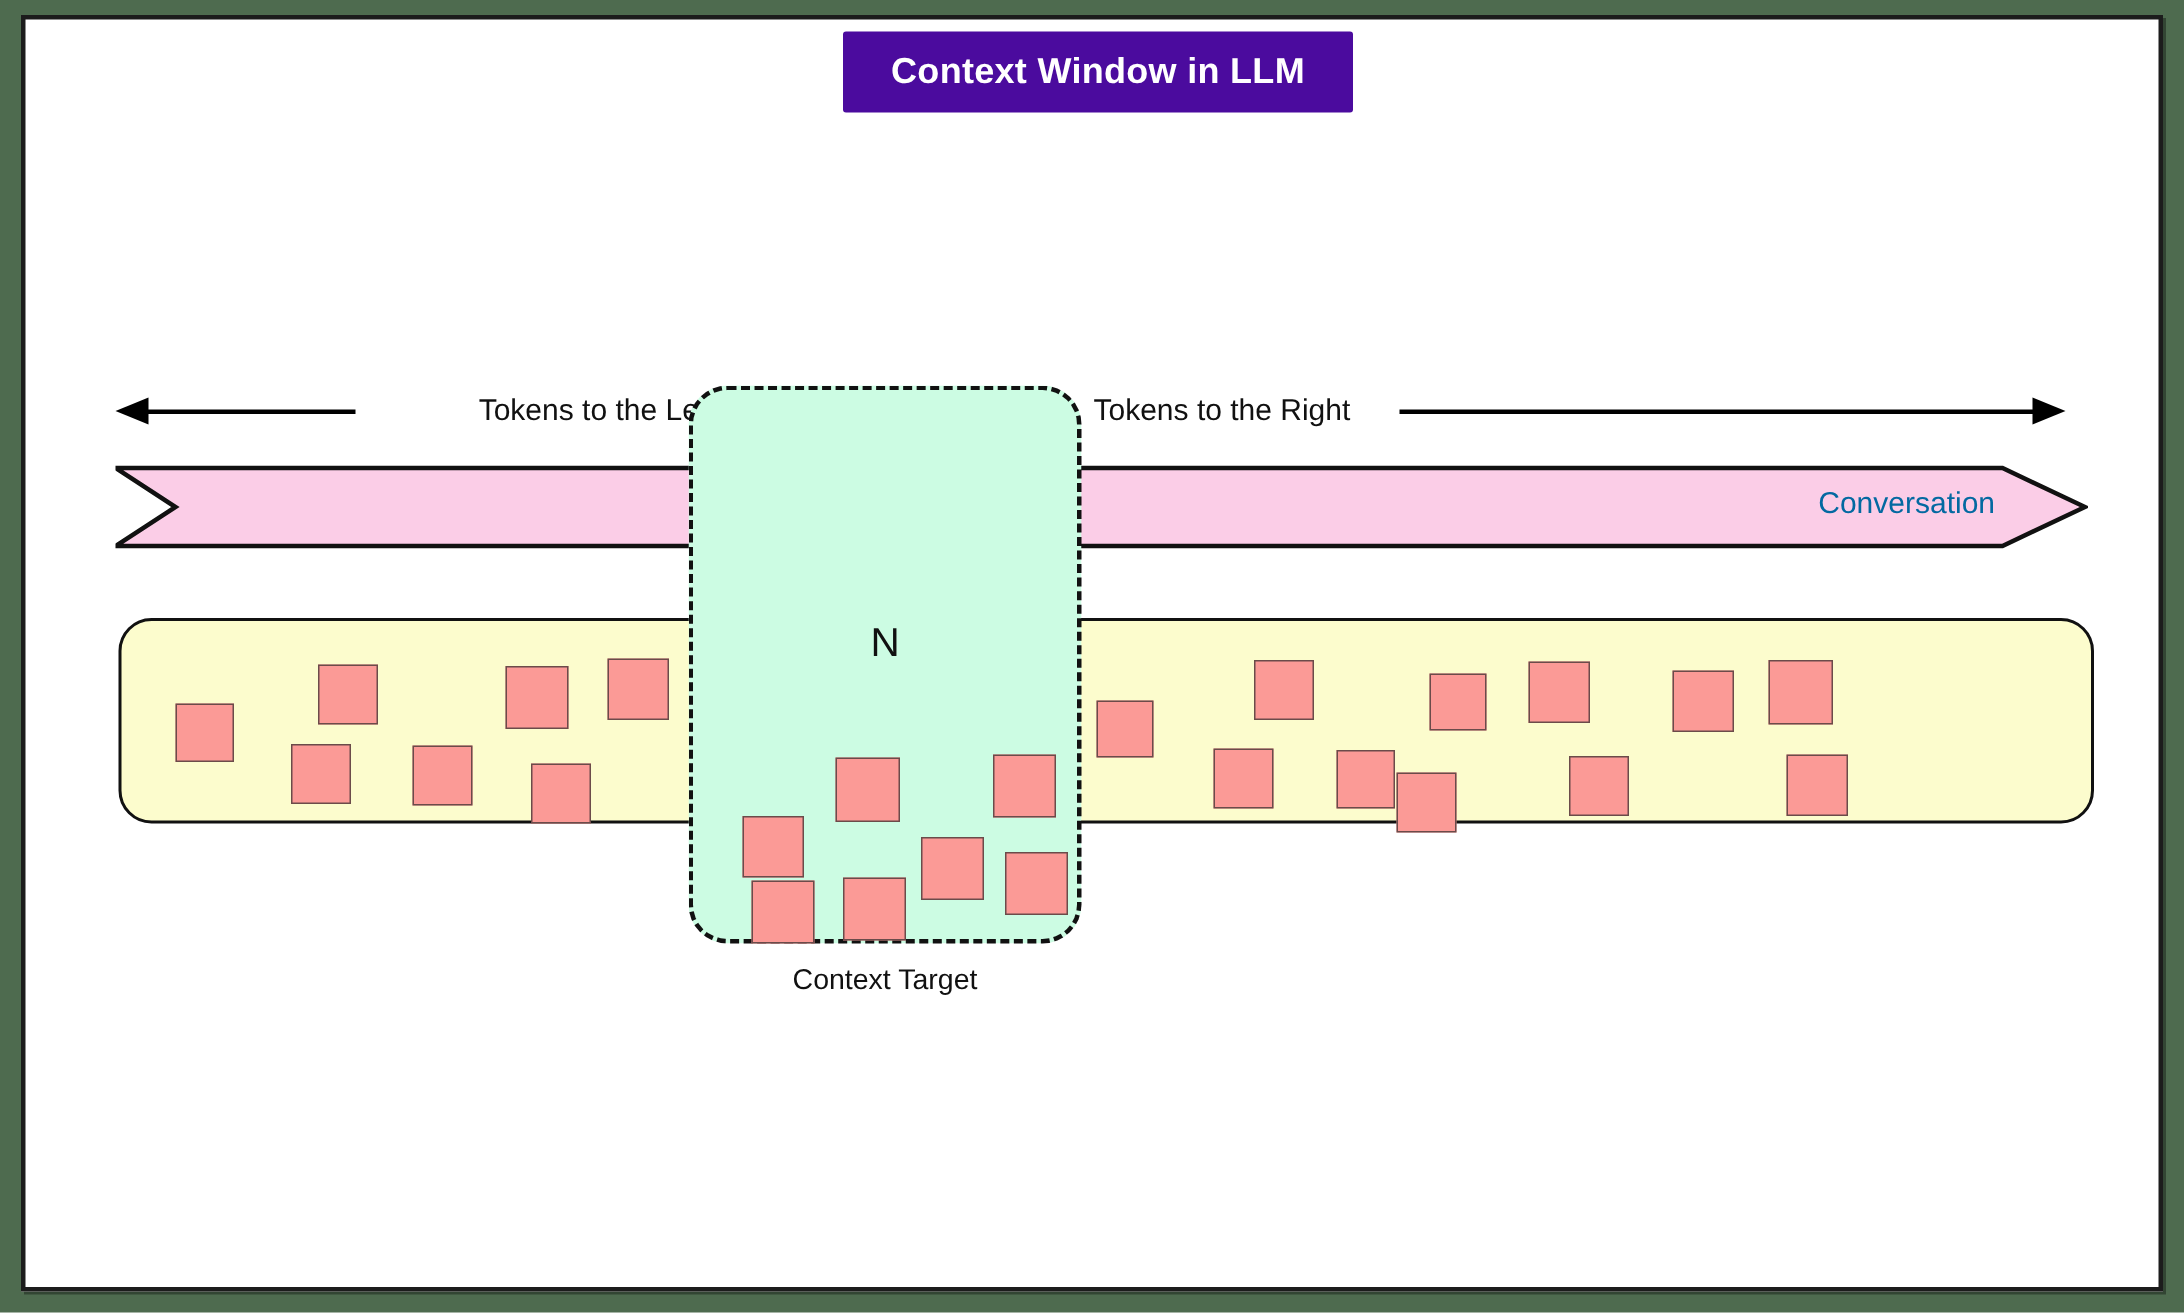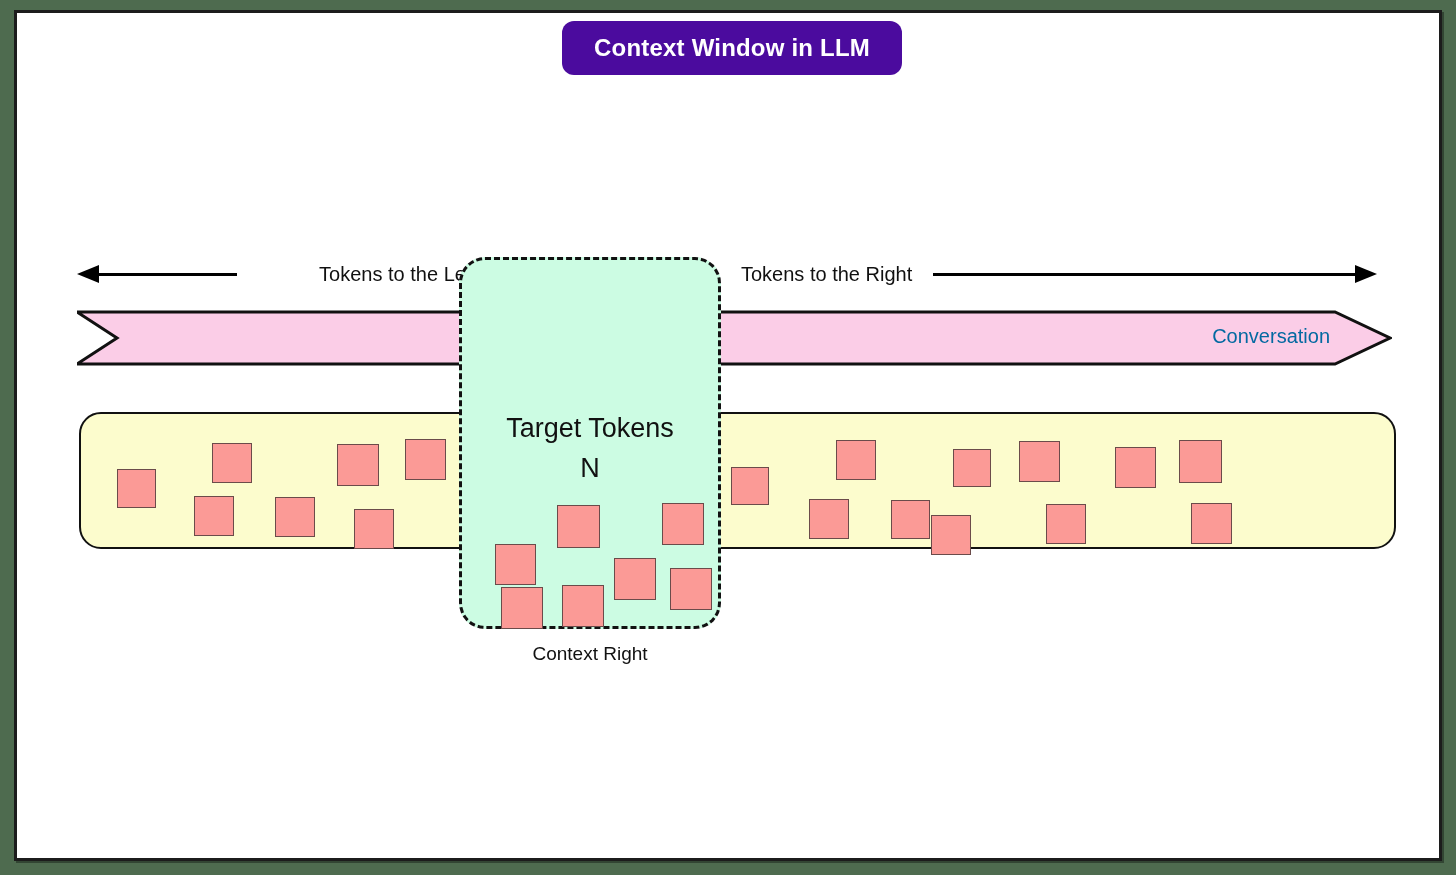--- a/index.html
+++ b/index.html
@@ -27,21 +27,21 @@
   }
 
   
   #title-banner {
     position: absolute;
     left: 545px;
     top: 8px;
     width: 340px;
     height: 54px;
     background: #4b0b9e;
-    border-radius: 12px;
+    border-radius: 2px;
     display: flex;
     align-items: center;
     justify-content: center;
   }
   #title-banner .title-text {
     color: #ffffff;
     font-size: 24px;
     font-weight: bold;
     letter-spacing: 0.2px;
     white-space: nowrap;
@@ -63,21 +63,21 @@
   }
   .arrow-label {
     position: absolute;
     top: 0px;
     font-size: 20px;
     color: #111111;
     white-space: nowrap;
     line-height: 26px;
   }
   #left-arrow-label  { right: 0px; }
-  #right-arrow-label { left: 12px; }
+  #right-arrow-label { left: 0px; }
 
   .arrow-line {
     position: absolute;
     top: 12px;
     height: 3px;
     background: #000000;
   }
   #left-arrow-line  { left: 18px; width: 142px; }
   #right-arrow-line { left: 204px; width: 428px; }
 
@@ -210,27 +210,26 @@
       <div class="token-square" style="left: 240px; top: 101px; width: 40px; height: 40px; background: rgb(251, 154, 150);"></div>
       <div class="token-square" style="left: 328px; top: 27px; width: 41px; height: 41px; background: rgb(251, 154, 150);"></div>
       <div class="token-square" style="left: 355px; top: 90px; width: 40px; height: 40px; background: rgb(251, 154, 150);"></div>
       <div class="token-square" style="left: 424px; top: 33px; width: 41px; height: 41px; background: rgb(251, 154, 150);"></div>
       <div class="token-square" style="left: 488px; top: 26px; width: 43px; height: 43px; background: rgb(251, 154, 150);"></div>
       <div class="token-square" style="left: 500px; top: 89px; width: 41px; height: 41px; background: rgb(251, 154, 150);"></div>
     </div>
 
   <div id="context-window">
     <div id="target-tokens-text">
-      <div>Target Tokens</div>
       <div>N</div>
     </div>
   <div class="token-square" style="left: 33px; top: 284px; width: 41px; height: 41px; background: rgb(251, 154, 150);"></div>
       <div class="token-square" style="left: 95px; top: 245px; width: 43px; height: 43px; background: rgb(251, 154, 150);"></div>
       <div class="token-square" style="left: 200px; top: 243px; width: 42px; height: 42px; background: rgb(251, 154, 150);"></div>
       <div class="token-square" style="left: 39px; top: 327px; width: 42px; height: 42px; background: rgb(251, 154, 150);"></div>
       <div class="token-square" style="left: 100px; top: 325px; width: 42px; height: 42px; background: rgb(251, 154, 150);"></div>
       <div class="token-square" style="left: 152px; top: 298px; width: 42px; height: 42px; background: rgb(251, 154, 150);"></div>
       <div class="token-square" style="left: 208px; top: 308px; width: 42px; height: 42px; background: rgb(251, 154, 150);"></div>
     </div>
 
-  <div id="context-window-caption">Context Right</div>
+  <div id="context-window-caption">Context Target</div>
 
 </div>
 
 </body></html>

